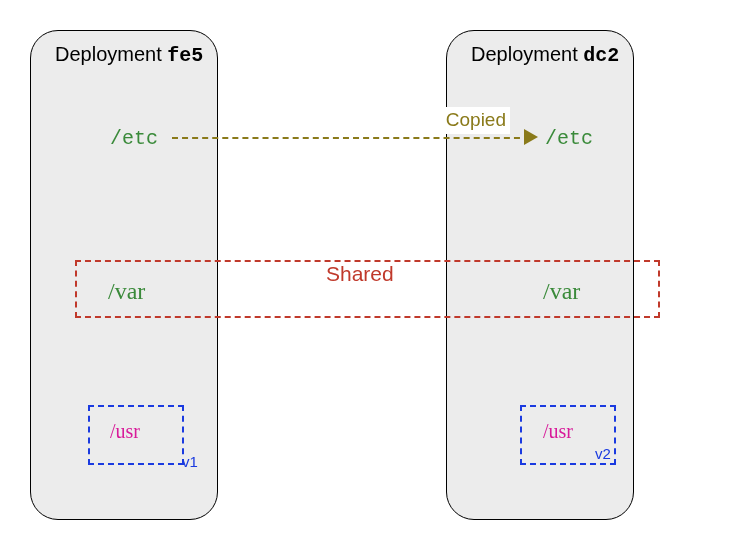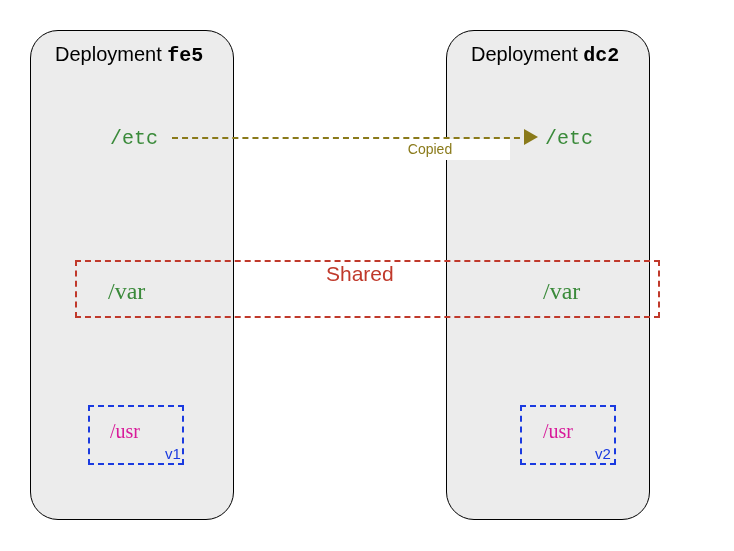--- a/index.html
+++ b/index.html
@@ -8,21 +8,21 @@
     height: 551px;
     background: #ffffff;
     position: relative;
     font-family: -apple-system, BlinkMacSystemFont, "Segoe UI", sans-serif;
   }
   .deployment-box {
     position: absolute;
     background: #ececec;
     border: 1.5px solid #000;
     border-radius: 28px;
-    width: 204px;
+    width: 188px;
     height: 490px;
     top: 30px;
   }
   .dep-left { left: 30px; }
   .dep-right { left: 446px; }
   .dep-title {
     position: absolute;
     top: 12px;
     left: 24px;
     font-size: 20px;
@@ -58,27 +58,26 @@
     height: 0;
     border-top: 8px solid transparent;
     border-bottom: 8px solid transparent;
     border-left: 14px solid #8a7a1a;
   }
   .copied-label {
     position: absolute;
     top: 107px;
     left: 350px;
     width: 160px;
-    text-align: center;
-    font-size: 14px;
+    text-align: right;
+    font-size: 19px;
     color: #8a7a1a;
     line-height: 1.2;
     background: #fff;
     padding: 2px 4px;
-    margin-top: 32px;
   }
   .shared-box {
     position: absolute;
     top: 260px;
     left: 75px;
     width: 585px;
     height: 58px;
     border: 2px dashed #c0392b;
   }
   .shared-label {
@@ -115,21 +114,21 @@
     color: #d81b9a;
   }
   .usr-path-left { left: 110px; }
   .usr-path-right { left: 543px; }
   .version-label {
     position: absolute;
     top: 445px;
     font-size: 15px;
     color: #1a3ae0;
   }
-  .v-left { left: 165px; }
+  .v-left { left: 182px; margin-top: 8px; }
   .v-right { left: 595px; text-align: center; }
 </style>
 </head>
 <body>
 
 <div class="deployment-box dep-left">
   <div class="dep-title">
     <span>Deployment </span><span class="code">fe5</span>
   </div>
 </div>

